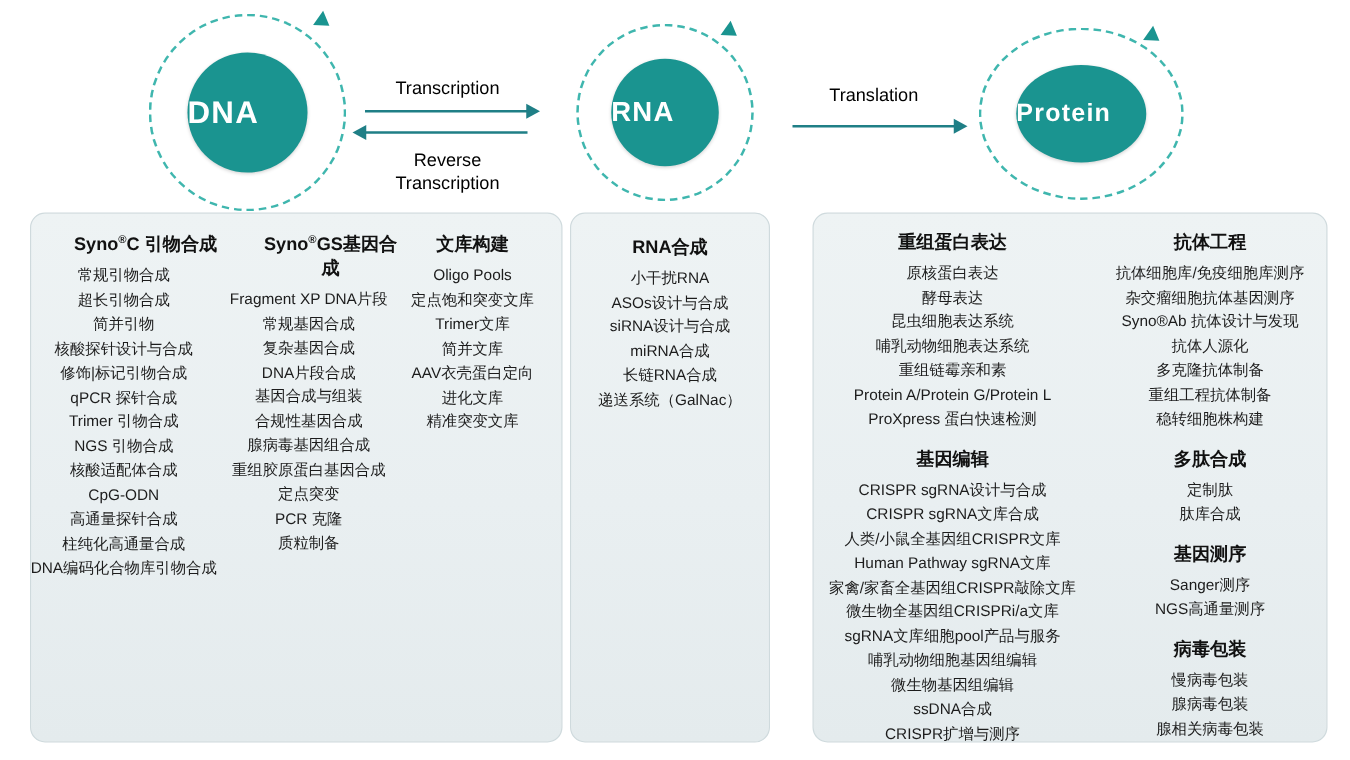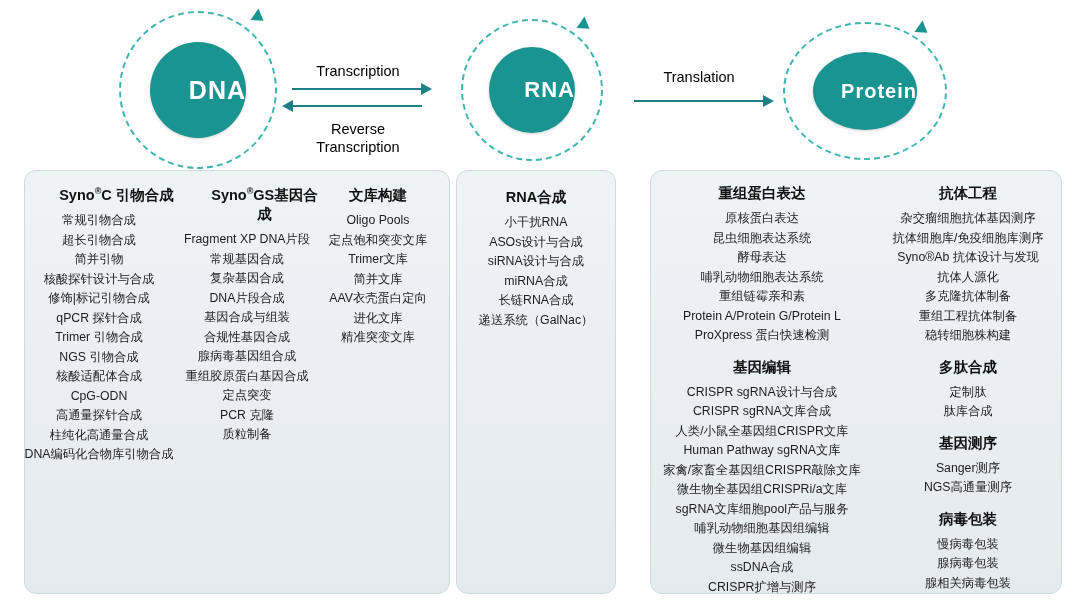--- a/index.html
+++ b/index.html
@@ -14,21 +14,21 @@
   #stage { position:absolute; left:0; top:0; width:1080px; height:608px; }
 
   
   .flow { position:absolute; left:0; top:0; width:1080px; height:170px; }
 
   .node {
     position:absolute;
     border-radius:50%;
     background:#1a9490;
     color:#fff;
-    display:flex; align-items:center; justify-content:flex-end;
+    display:flex; align-items:center; justify-content:flex-start;
     font-weight:bold;
     letter-spacing:1px;
     box-shadow:0 1px 3px rgba(0,0,0,.18);
   }
   .node.dna   { left:150px; top:42px;  width:96px;  height:96px;  font-size:25px; }
   .node.rna   { left:489px; top:47px;  width:86px;  height:86px;  font-size:22px; }
   .node.prot  { left:813px; top:52px;  width:104px; height:78px;  font-size:20px; border-radius:50%; }
 
   
   .ring {
@@ -218,22 +218,22 @@
     <div class="item">长链RNA合成</div>
     <div class="item">递送系统（GalNac）</div>
   </div>
 
   <div class="panel prot"></div>
 
   <div class="col p1">
     <div class="blk">
       <div class="grp-title">重组蛋白表达</div>
       <div class="item">原核蛋白表达</div>
+      <div class="item">酵母表达</div>
       <div class="item">昆虫细胞表达系统</div>
-      <div class="item">酵母表达</div>
       <div class="item">哺乳动物细胞表达系统</div>
       <div class="item">重组链霉亲和素</div>
       <div class="item">Protein A/Protein G/Protein L</div>
       <div class="item">ProXpress 蛋白快速检测</div>
     </div>
     <div class="blk">
       <div class="grp-title">基因编辑</div>
       <div class="item">CRISPR sgRNA设计与合成</div>
       <div class="item">CRISPR sgRNA文库合成</div>
       <div class="item">人类/小鼠全基因组CRISPR文库</div>
@@ -246,22 +246,22 @@
       <div class="item">ssDNA合成</div>
       <div class="item">CRISPR扩增与测序</div>
 
     </div>
 
   </div>
 
   <div class="col p2">
     <div class="blk">
       <div class="grp-title">抗体工程</div>
+      <div class="item">抗体细胞库/免疫细胞库测序</div>
       <div class="item">杂交瘤细胞抗体基因测序</div>
-      <div class="item">抗体细胞库/免疫细胞库测序</div>
       <div class="item">Syno®Ab 抗体设计与发现</div>
       <div class="item">抗体人源化</div>
       <div class="item">多克隆抗体制备</div>
       <div class="item">重组工程抗体制备</div>
       <div class="item">稳转细胞株构建</div>
     </div>
     <div class="blk">
       <div class="grp-title">多肽合成</div>
       <div class="item">定制肽</div>
       <div class="item">肽库合成</div>

